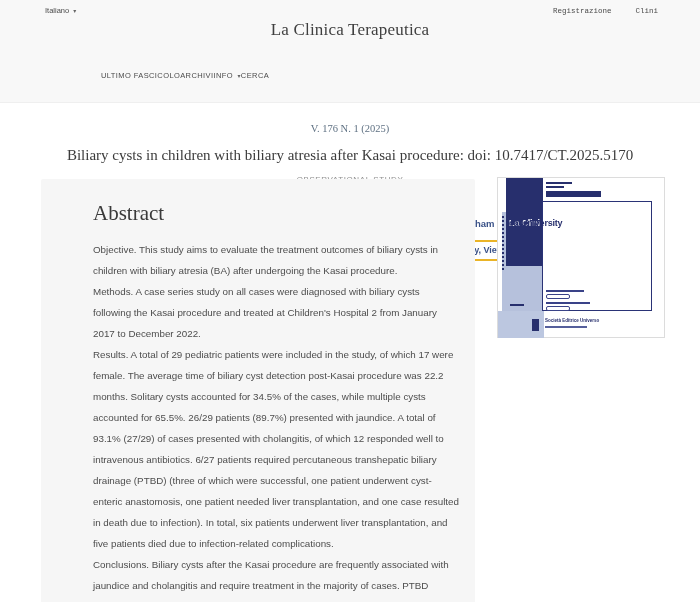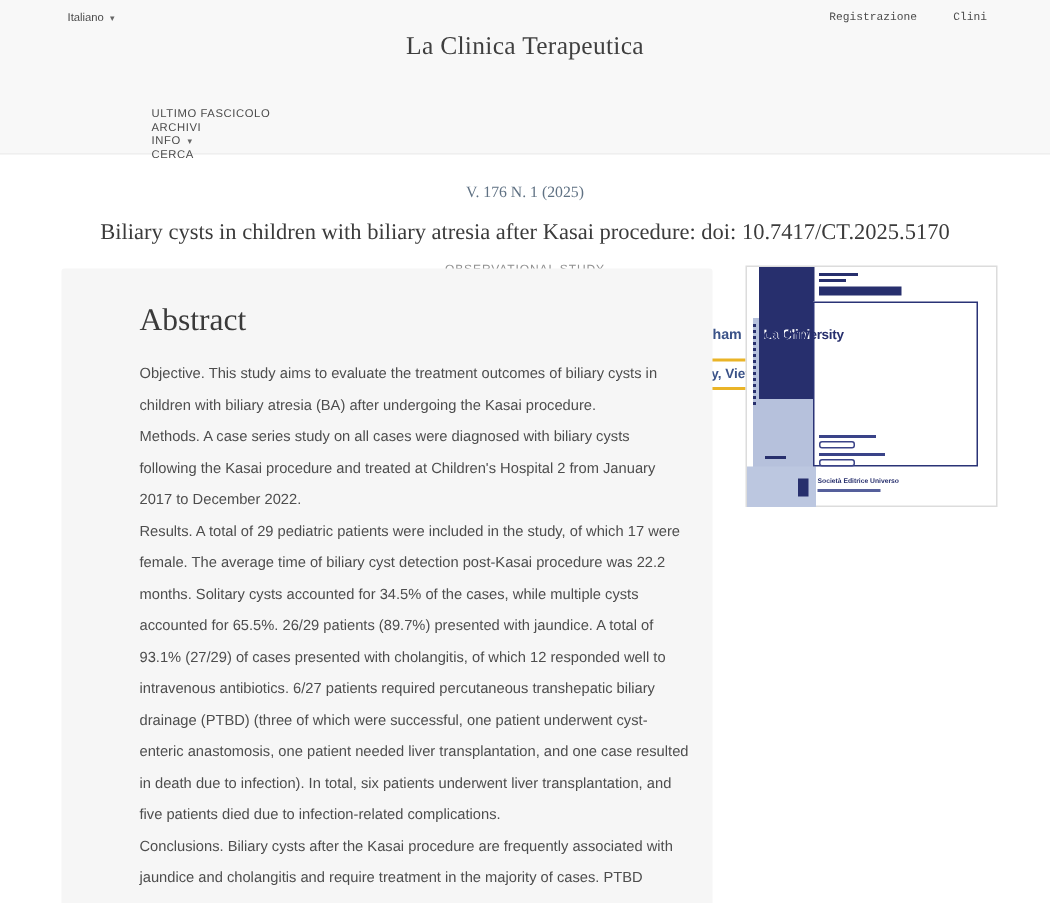--- a/index.html
+++ b/index.html
@@ -11,21 +11,21 @@
   .site-header { position:relative; width:100%; height:103px; background:#f8f8f8;
                  border-bottom:1px solid #efefef; }
   .topbar { display:flex; justify-content:space-between; align-items:center;
             padding:6px 42px 0 45px; font-size:7.5px; color:#4b4b4b; }
   .lang { cursor:pointer; }
   .caret { font-size:6px; color:#666; margin-left:2px; }
   .auth a { color:#4b4b4b; text-decoration:none; margin-left:22px; cursor:pointer;font-family:Liberation Mono, monospace; }
   .site-title { text-align:center; margin-top:5px; font-family:"Liberation Serif", serif;
                 font-weight:400; font-size:17px; color:#3f3f3f; letter-spacing:.2px; cursor:pointer; }
   .main-nav { position:absolute; left:101px; top:71px; width:466px;
-              display:flex; justify-content:flex-start;flex-direction:column; }
+              display:flex; justify-content:flex-start; }
   .main-nav a { font-size:7.5px; letter-spacing:.4px; color:#4a4a4a;
                 text-decoration:none; text-transform:uppercase; cursor:pointer; }
 
   
   .article-head { text-align:center; }
   .issue { display:inline-block; margin-top:20px; font-family:"Liberation Serif", serif;
            font-size:10.5px; color:#5f7183; text-decoration:none; cursor:pointer; }
   .article-head { width:100%; }
   .article-title { margin:9px auto 0; max-width:640px; font-family:"Liberation Serif", serif;
                    font-weight:400; font-size:15px; line-height:21px; color:#3b3b3b; }

